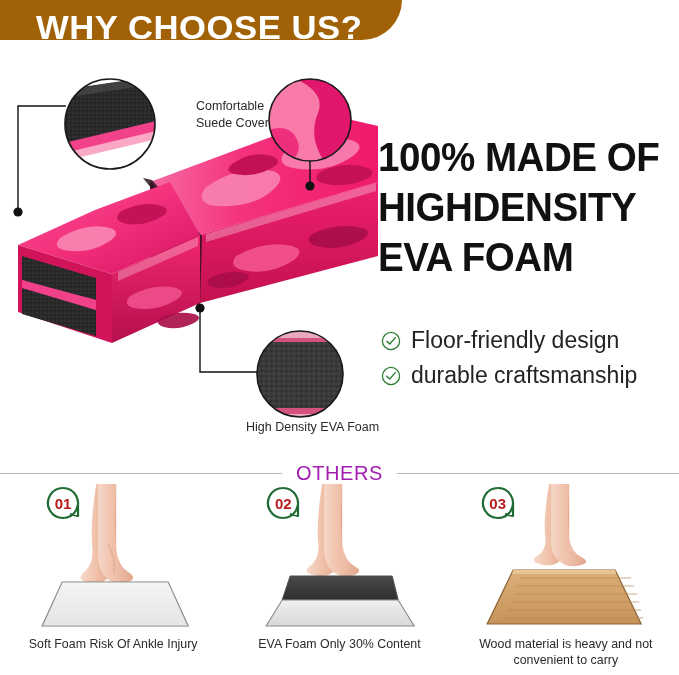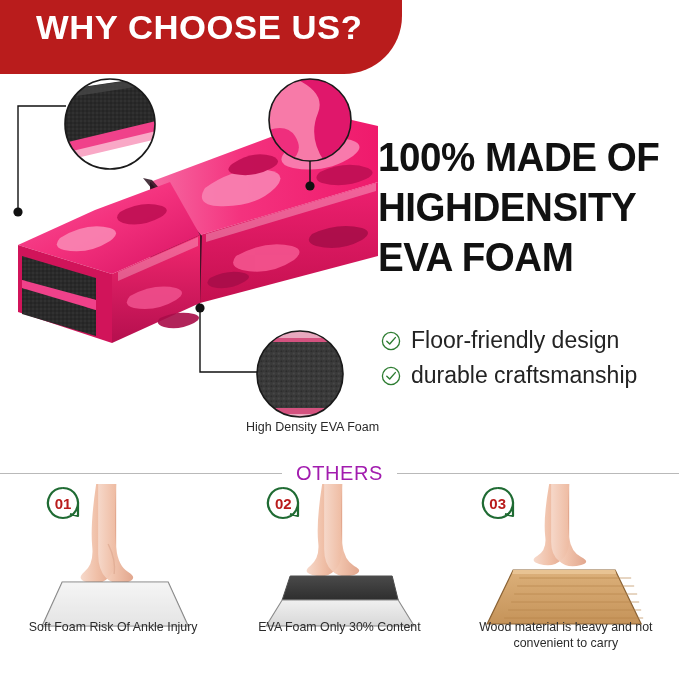--- a/index.html
+++ b/index.html
@@ -8,22 +8,22 @@
     background:#ffffff;
     font-family:"Liberation Sans", sans-serif;
     overflow:hidden;
     position:relative;
   }
   #root{position:relative;width:679px;height:675px;}
 
   
   .banner{
     position:absolute;left:0;top:0;
-    width:402px;height:74px;
-    background:#b91c1c;
+    width:402px;height:40px;
+    background:#a16207;
     border-bottom-right-radius:58px;
   }
   .banner-title{
     position:absolute;left:36px;top:8px;
     font-size:34px;font-weight:bold;
     color:#ffffff;
     letter-spacing:.5px;
     font-family:"Liberation Sans", sans-serif;
     transform:scaleX(1.02);
     transform-origin:left center;
@@ -98,21 +98,21 @@
     width:34px;height:34px;
   }
   .badge .bnum{
     position:absolute;left:0;top:0;width:34px;height:34px;
     display:flex;align-items:center;justify-content:center;
     font-size:15px;font-weight:bold;color:#b91c1c;
     font-family:"Liberation Sans", sans-serif;
   }
 
   .caption{
-    position:absolute;left:0;right:0;top:135px;
+    position:absolute;left:0;right:0;top:152px;
     text-align:center;
     font-size:12.4px;color:#2b2b2b;
     line-height:1.3;
     font-family:"Liberation Sans", sans-serif;
   }
 
   .scene{position:absolute;left:0;top:0;width:100%;height:150px;}
 </style>
 </head>
 <body>
@@ -267,20 +267,21 @@
       </g>
       <g fill="#111111">
         <circle cx="18" cy="152" r="4.6"></circle>
         <circle cx="310" cy="126" r="4.6"></circle>
         <circle cx="200" cy="248" r="4.6"></circle>
       </g>
     </svg>
 
     
 
+    <div class="clabel" style="left:196px;top:38px;width:80px;white-space:normal;">Comfortable Suede Cover</div>
 
     <div class="clabel" style="left:246px;top:359px;">High Density EVA Foam</div>
   </div>
 
   <div class="headline">
     <div>100% MADE OF</div>
     <div>HIGHDENSITY</div>
     <div>EVA FOAM</div>
   </div>
 

